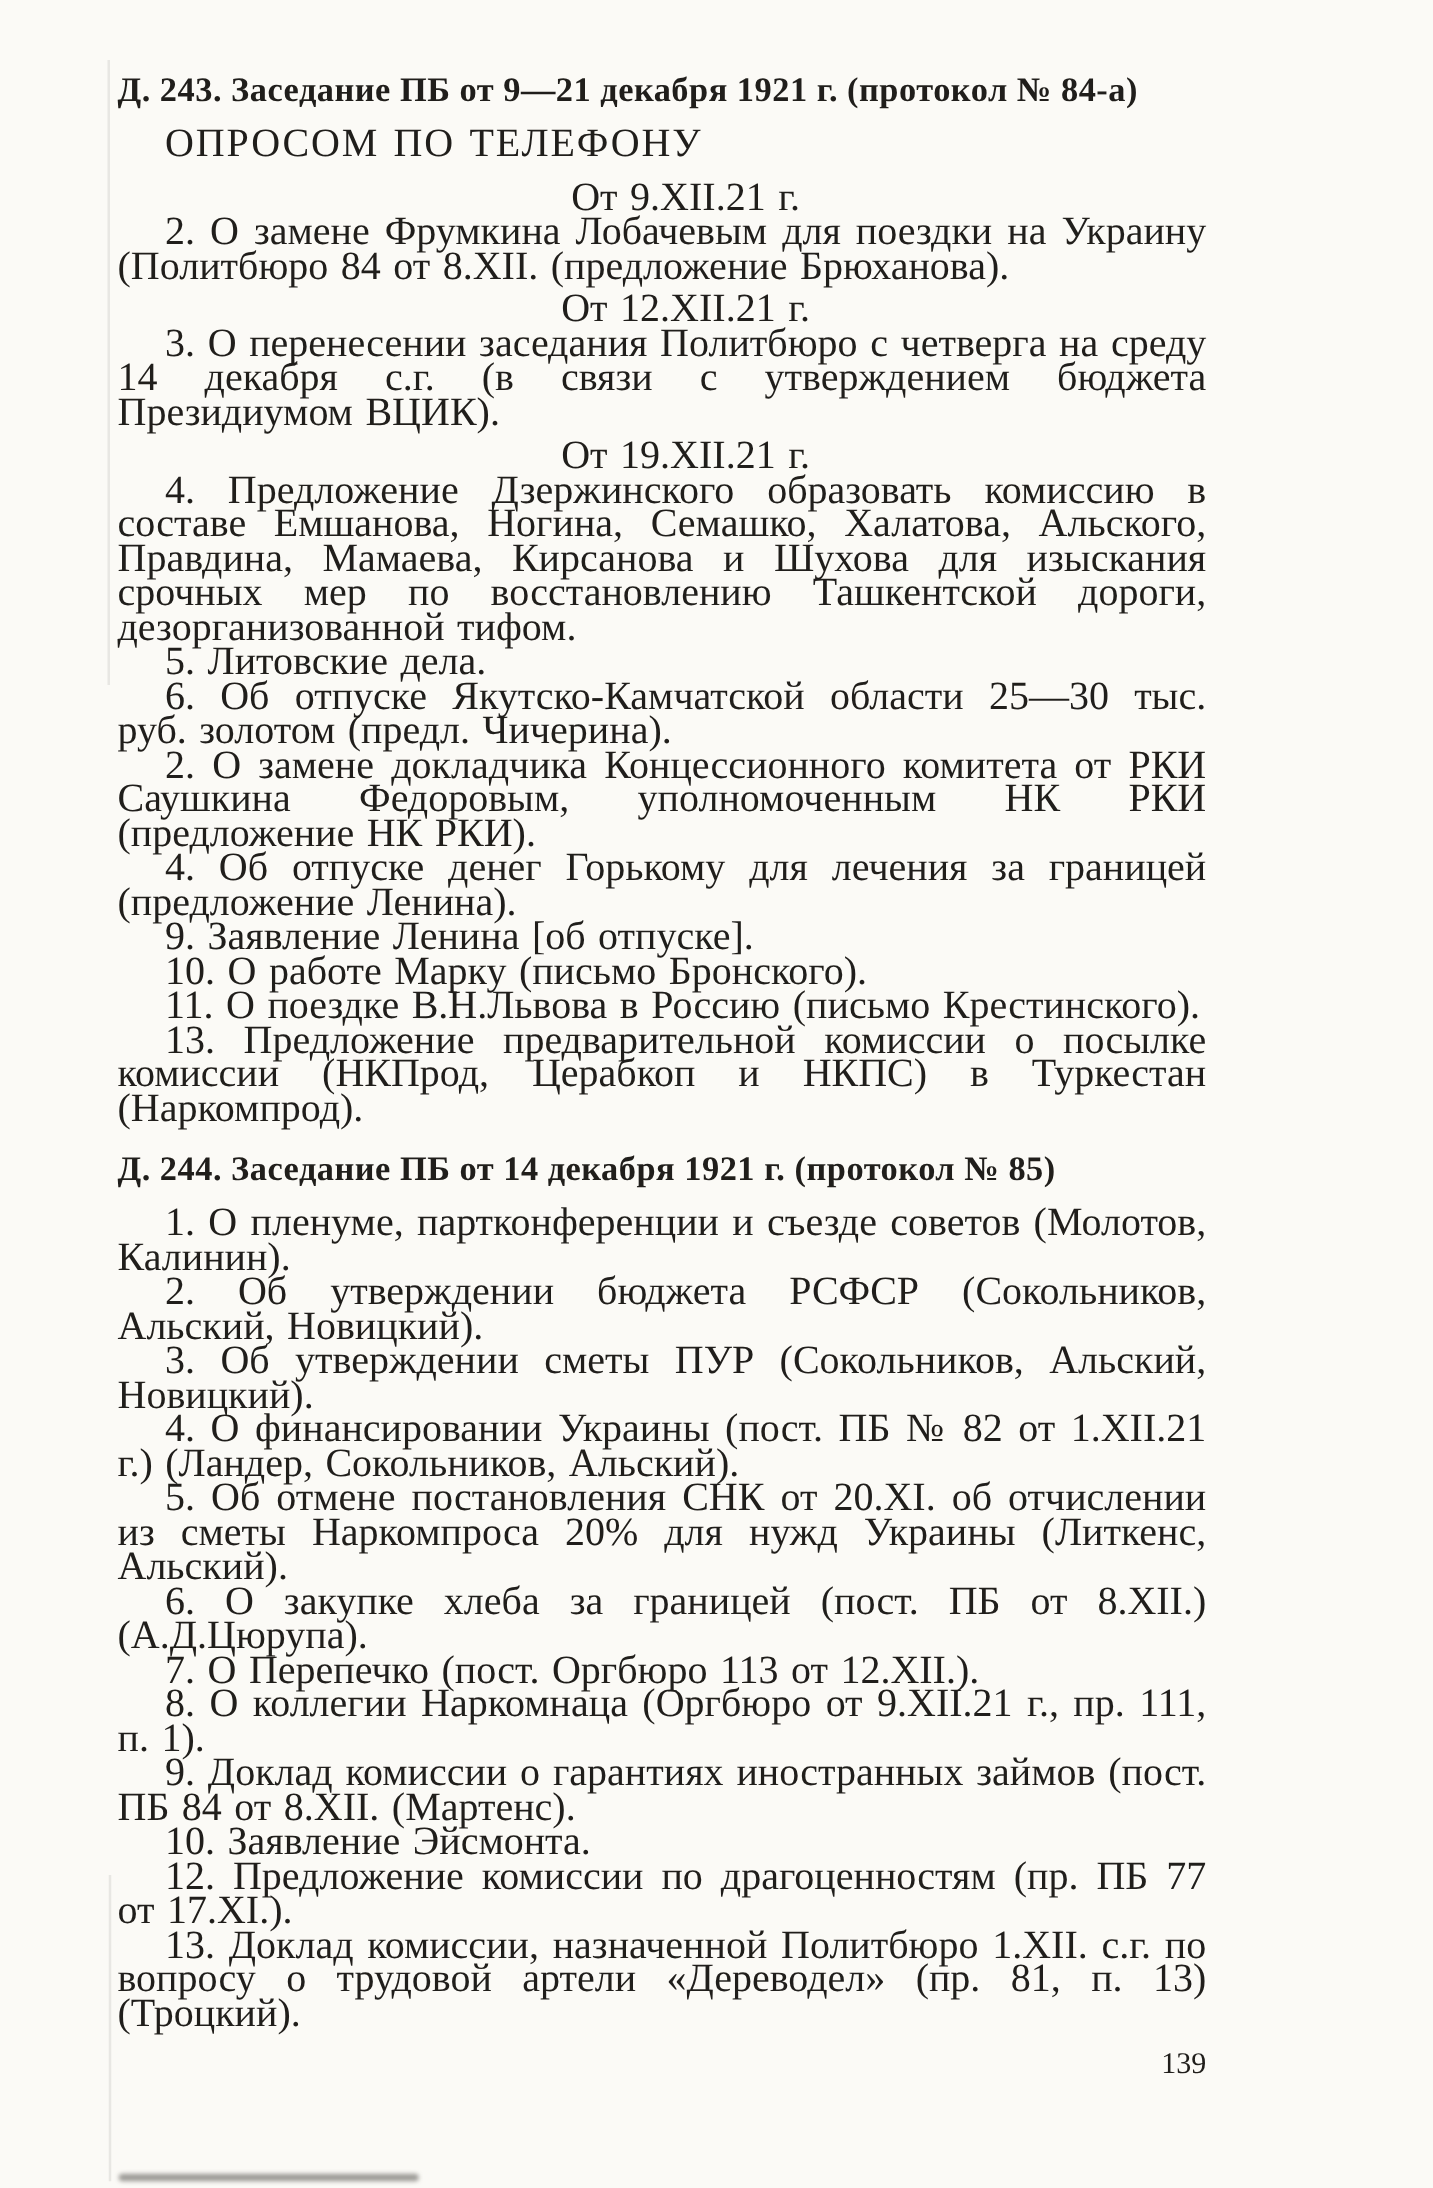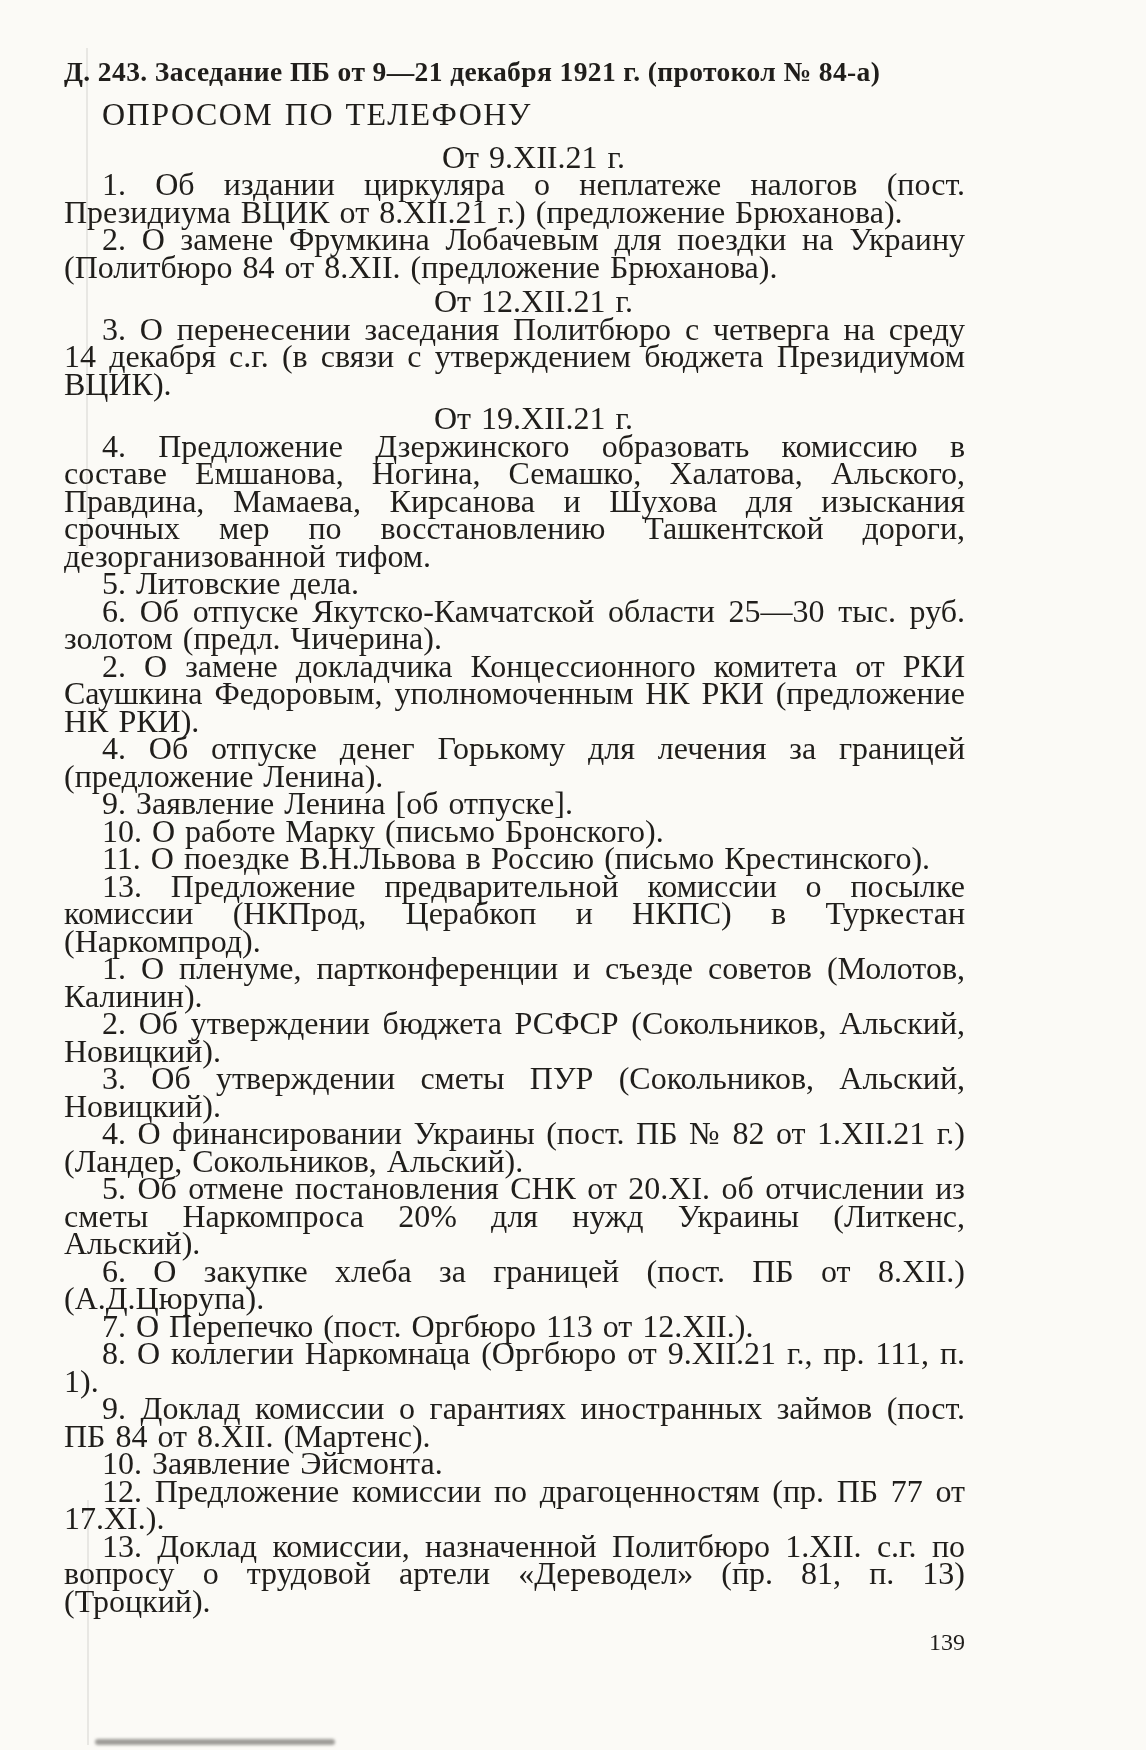--- a/index.html
+++ b/index.html
@@ -10,21 +10,21 @@
     width: 1146px;
     height: 1750px;
     background: #fbfaf6;
     position: relative;
     overflow: hidden;
     font-family: "Liberation Serif", "DejaVu Serif", serif;
     color: #201e1b;
   }
   .page {
     position: relative;
-    padding: 58px 181px 0 64px;
+    padding: 58px 181px 0 94px;
     box-sizing: border-box;
     width: 1146px;
   }
   .heading {
     font-size: 27.5px;
     line-height: 28px;
     font-weight: bold;
     margin: 0 0 15px 0;
     letter-spacing: 0.4px;
     text-align: left;
@@ -92,37 +92,37 @@
 <div class="gutter-line-top"></div>
 <div class="gutter-line-bottom"></div>
 <div class="bottom-smudge"></div>
 
 <main class="page">
 
   <section class="entry">
     <h2 class="heading">Д. 243. Заседание ПБ от 9—21 декабря 1921 г. (протокол № 84-а)</h2>
     <p class="para caps">ОПРОСОМ ПО ТЕЛЕФОНУ</p>
     <p class="para date">От 9.XII.21 г.</p>
-    <p class="para item">1. Об издании циркуляра о неплатеже налогов (пост. Президиума ВЦИК от 8.XII.21 г.) (предложение Брюханова).</p>
     <p class="para item">2. О замене Фрумкина Лобачевым для поездки на Украину (Политбюро 84 от 8.XII. (предложение Брюханова).</p>
     <p class="para date">От 12.XII.21 г.</p>
     <p class="para item">3. О перенесении заседания Политбюро с четверга на среду 14 декабря с.г. (в связи с утверждением бюджета Президиумом ВЦИК).</p>
     <p class="para date">От 19.XII.21 г.</p>
     <p class="para item">4. Предложение Дзержинского образовать комиссию в составе Емшанова, Ногина, Семашко, Халатова, Альского, Правдина, Мамаева, Кирсанова и Шухова для изыскания срочных мер по восстановлению Ташкентской дороги, дезорганизованной тифом.</p>
     <p class="para item">5. Литовские дела.</p>
     <p class="para item">6. Об отпуске Якутско-Камчатской области 25—30 тыс. руб. золотом (предл. Чичерина).</p>
     <p class="para item">2. О замене докладчика Концессионного комитета от РКИ Саушкина Федоровым, уполномоченным НК РКИ (предложение НК РКИ).</p>
     <p class="para item">4. Об отпуске денег Горькому для лечения за границей (предложение Ленина).</p>
     <p class="para item">9. Заявление Ленина [об отпуске].</p>
     <p class="para item">10. О работе Марку (письмо Бронского).</p>
     <p class="para item">11. О поездке В.Н.Львова в Россию (письмо Крестинского).</p>
     <p class="para item">13. Предложение предварительной комиссии о посылке комиссии (НКПрод, Церабкоп и НКПС) в Туркестан (Наркомпрод).</p>
   </section>
 
   <section class="entry entry-second">
+    <h2 class="heading">Д. 244. Заседание ПБ от 14 декабря 1921 г. (протокол № 85)</h2>
     <p class="para item">1. О пленуме, партконференции и съезде советов (Молотов, Калинин).</p>
     <p class="para item">2. Об утверждении бюджета РСФСР (Сокольников, Альский, Новицкий).</p>
     <p class="para item">3. Об утверждении сметы ПУР (Сокольников, Альский, Новицкий).</p>
     <p class="para item">4. О финансировании Украины (пост. ПБ № 82 от 1.XII.21 г.) (Ландер, Сокольников, Альский).</p>
     <p class="para item">5. Об отмене постановления СНК от 20.XI. об отчислении из сметы Наркомпроса 20% для нужд Украины (Литкенс, Альский).</p>
     <p class="para item">6. О закупке хлеба за границей (пост. ПБ от 8.XII.) (А.Д.Цюрупа).</p>
     <p class="para item">7. О Перепечко (пост. Оргбюро 113 от 12.XII.).</p>
     <p class="para item">8. О коллегии Наркомнаца (Оргбюро от 9.XII.21 г., пр. 111, п. 1).</p>
     <p class="para item">9. Доклад комиссии о гарантиях иностранных займов (пост. ПБ 84 от 8.XII. (Мартенс).</p>
     <p class="para item">10. Заявление Эйсмонта.</p>

